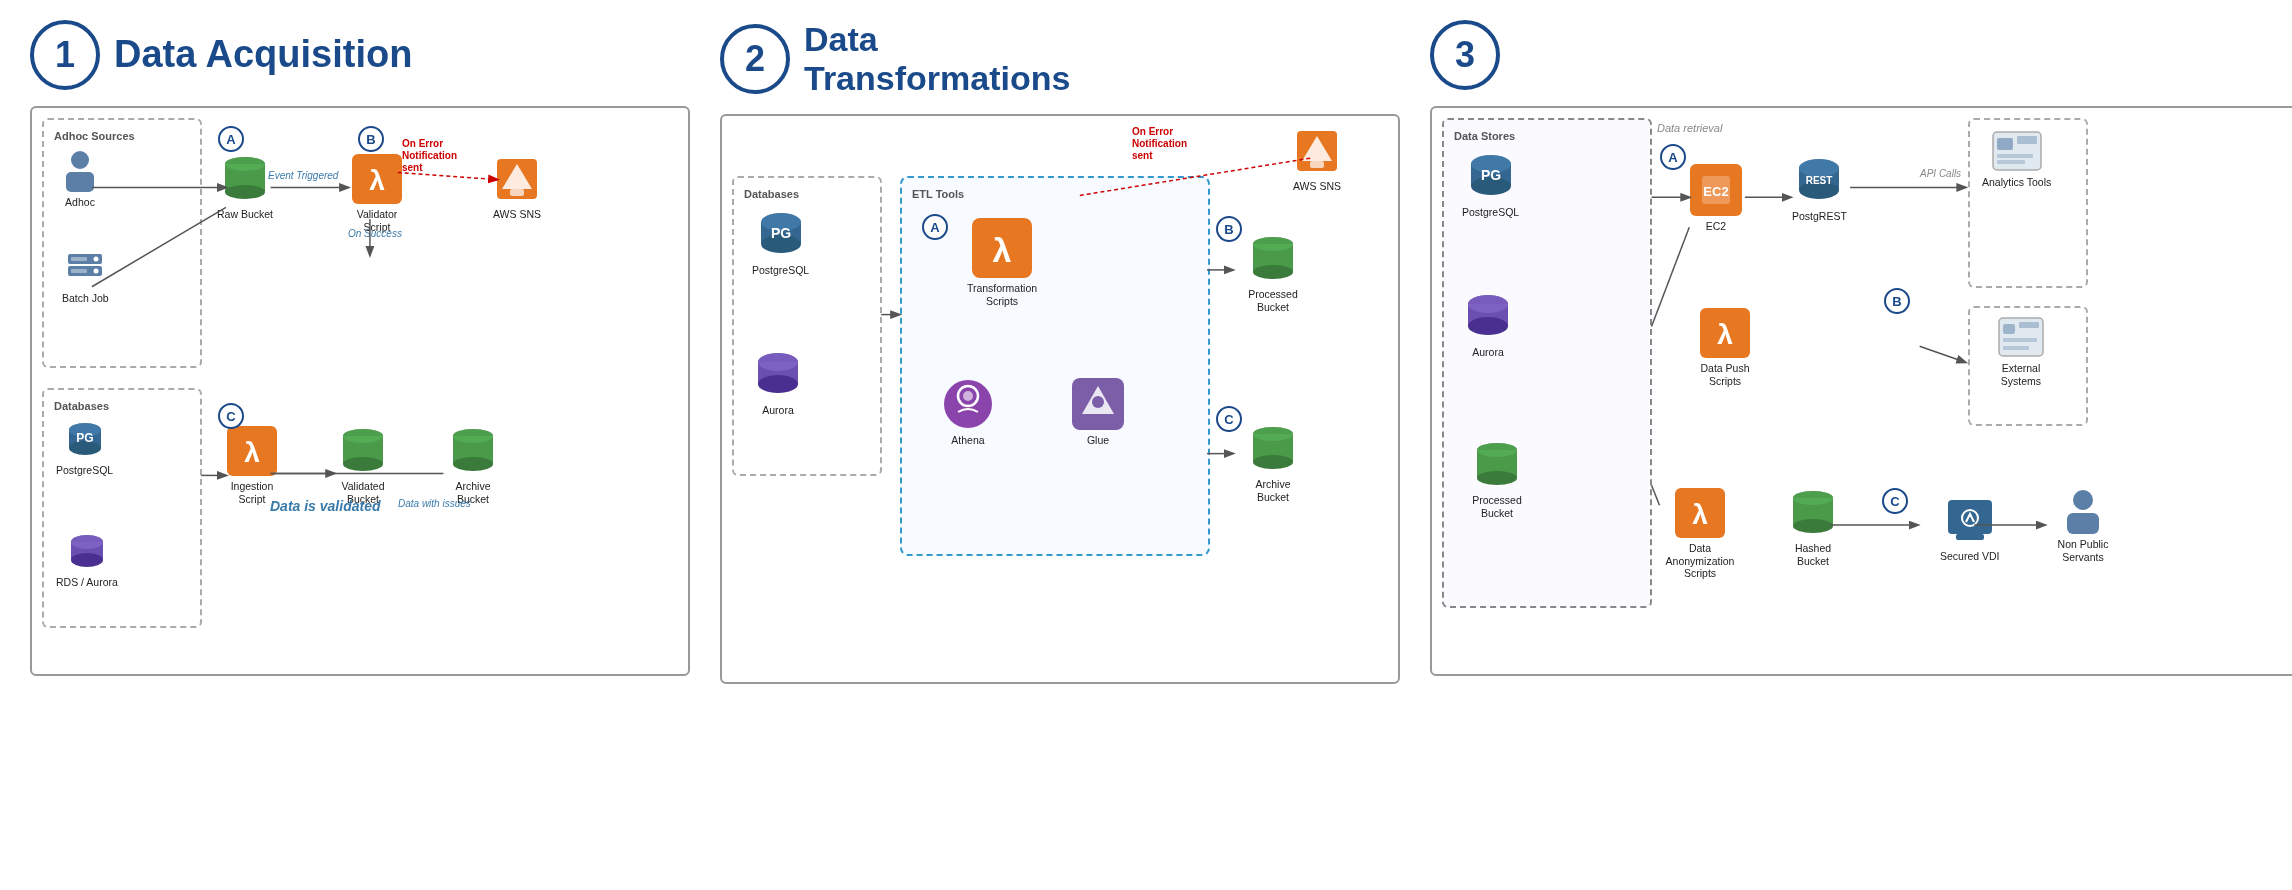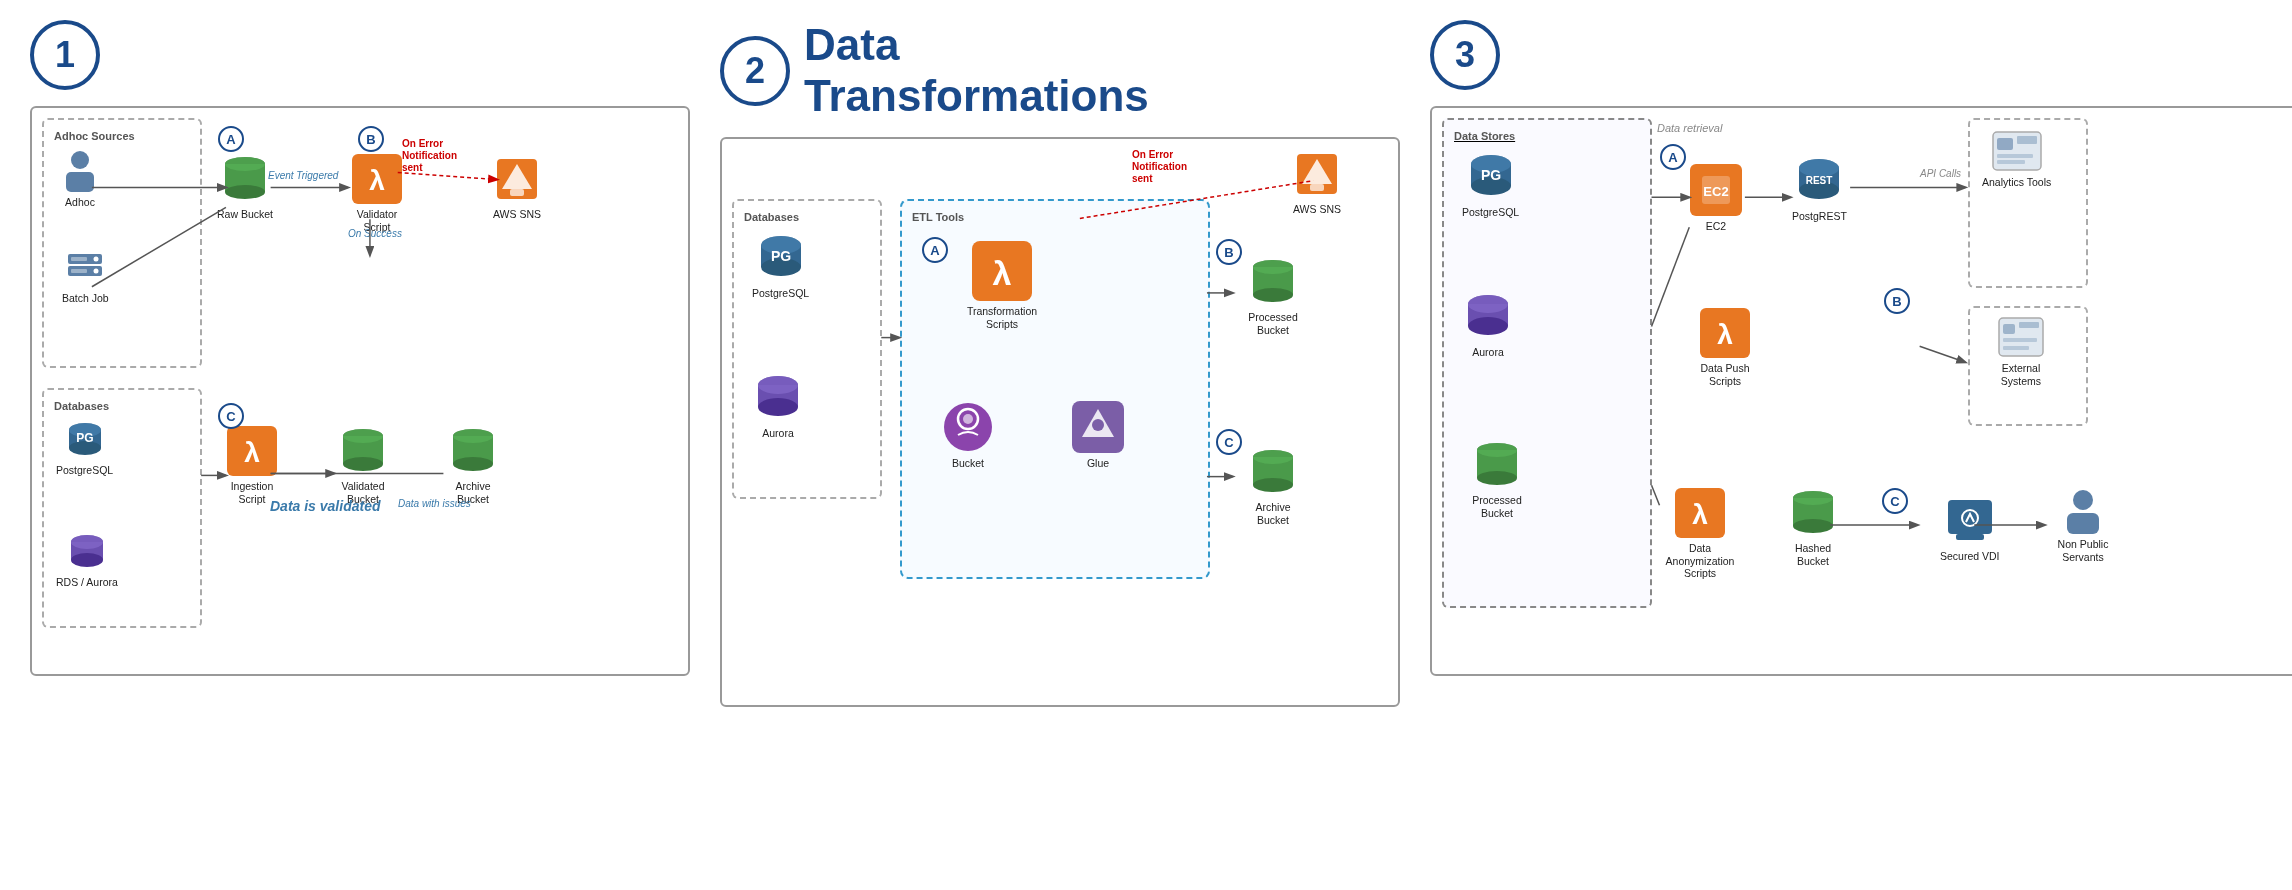--- a/index.html
+++ b/index.html
@@ -136,20 +136,21 @@
     }
   </style>
 </head>
 <body>
 
 <div class="main-container">
 
   <div class="section-wrapper">
     <div class="section-header">
       <div class="section-number">1</div>
+      <div class="section-title">Data Acquisition</div>
     </div>
 
     <div class="diagram-box" style="min-height:570px; width:660px;">
 
       <div class="sub-box" style="left:10px; top:10px; width:160px; height:250px;">
         <div class="sub-box-label">Adhoc Sources</div>
 
         <div class="icon-container" style="left:18px; top:30px;">
           <svg width="36" height="42" viewBox="0 0 36 42">
             <circle cx="18" cy="10" r="9" fill="#5b7fa6"></circle>
@@ -292,21 +293,21 @@
             <path d="M0,0 L0,6 L8,3 z" fill="#cc0000"></path>
           </marker>
         </defs>
       </svg>
     </div>
   </div>
 
   <div class="section-wrapper">
     <div class="section-header">
       <div class="section-number">2</div>
-      <div class="section-title" style="font-size:44px;">Data<br>Transformations</div>
+      <div class="section-title" style="font-size:34px;">Data<br>Transformations</div>
     </div>
 
     <div class="diagram-box" style="min-height:570px; width:680px;">
 
       <div class="icon-container" style="left:570px; top:10px;">
         <svg width="50" height="50" viewBox="0 0 50 50">
           <rect x="5" y="5" width="40" height="40" rx="4" fill="#e87722"></rect>
           <polygon points="25,10 40,35 10,35" fill="white" opacity="0.85"></polygon>
           <rect x="18" y="35" width="14" height="7" rx="2" fill="white" opacity="0.7"></rect>
         </svg>
@@ -353,21 +354,21 @@
           <span class="icon-label" style="max-width:80px;">Transformation Scripts</span>
         </div>
 
         <div class="icon-container" style="left:40px; top:200px;">
           <svg width="52" height="52" viewBox="0 0 52 52">
             <circle cx="26" cy="26" r="24" fill="#8b44ac"></circle>
             <circle cx="26" cy="18" r="10" fill="none" stroke="white" stroke-width="2.5"></circle>
             <circle cx="26" cy="18" r="5" fill="white" opacity="0.6"></circle>
             <path d="M16,34 Q26,28 36,34" stroke="white" stroke-width="2" fill="none"></path>
           </svg>
-          <span class="icon-label">Bucket</span>
+          <span class="icon-label">Athena</span>
         </div>
 
         <div class="icon-container" style="left:170px; top:200px;">
           <svg width="52" height="52" viewBox="0 0 52 52">
             <rect width="52" height="52" rx="8" fill="#7b5ea7"></rect>
             <polygon points="26,8 42,36 10,36" fill="white" opacity="0.85"></polygon>
             <circle cx="26" cy="24" r="6" fill="#7b5ea7"></circle>
           </svg>
           <span class="icon-label">Glue</span>
         </div>
@@ -415,21 +416,21 @@
     </div>
   </div>
 
   <div class="section-wrapper" style="flex: 1.3;">
     <div class="section-header">
       <div class="section-number">3</div>
     </div>
 
     <div class="diagram-box" style="min-height:570px; width:880px;">
 
-      <div class="sub-box data-stores-box" style="left:10px; top:10px; width:210px; height:490px;text-decoration:underline;">
+      <div class="sub-box data-stores-box" style="left:10px; top:10px; width:210px; height:490px;">
         <div class="sub-box-label">Data Stores</div>
 
         <div class="icon-container" style="left:18px; top:30px;">
           <svg width="52" height="52" viewBox="0 0 52 52">
             <ellipse cx="26" cy="14" rx="20" ry="9" fill="#336791"></ellipse>
             <rect x="6" y="14" width="40" height="22" fill="#336791"></rect>
             <ellipse cx="26" cy="36" rx="20" ry="9" fill="#2a5a7a"></ellipse>
             <ellipse cx="26" cy="14" rx="20" ry="9" fill="#4a85b5" opacity="0.6"></ellipse>
             <text x="26" y="30" font-size="14" text-anchor="middle" fill="white" font-weight="bold">PG</text>
           </svg>

